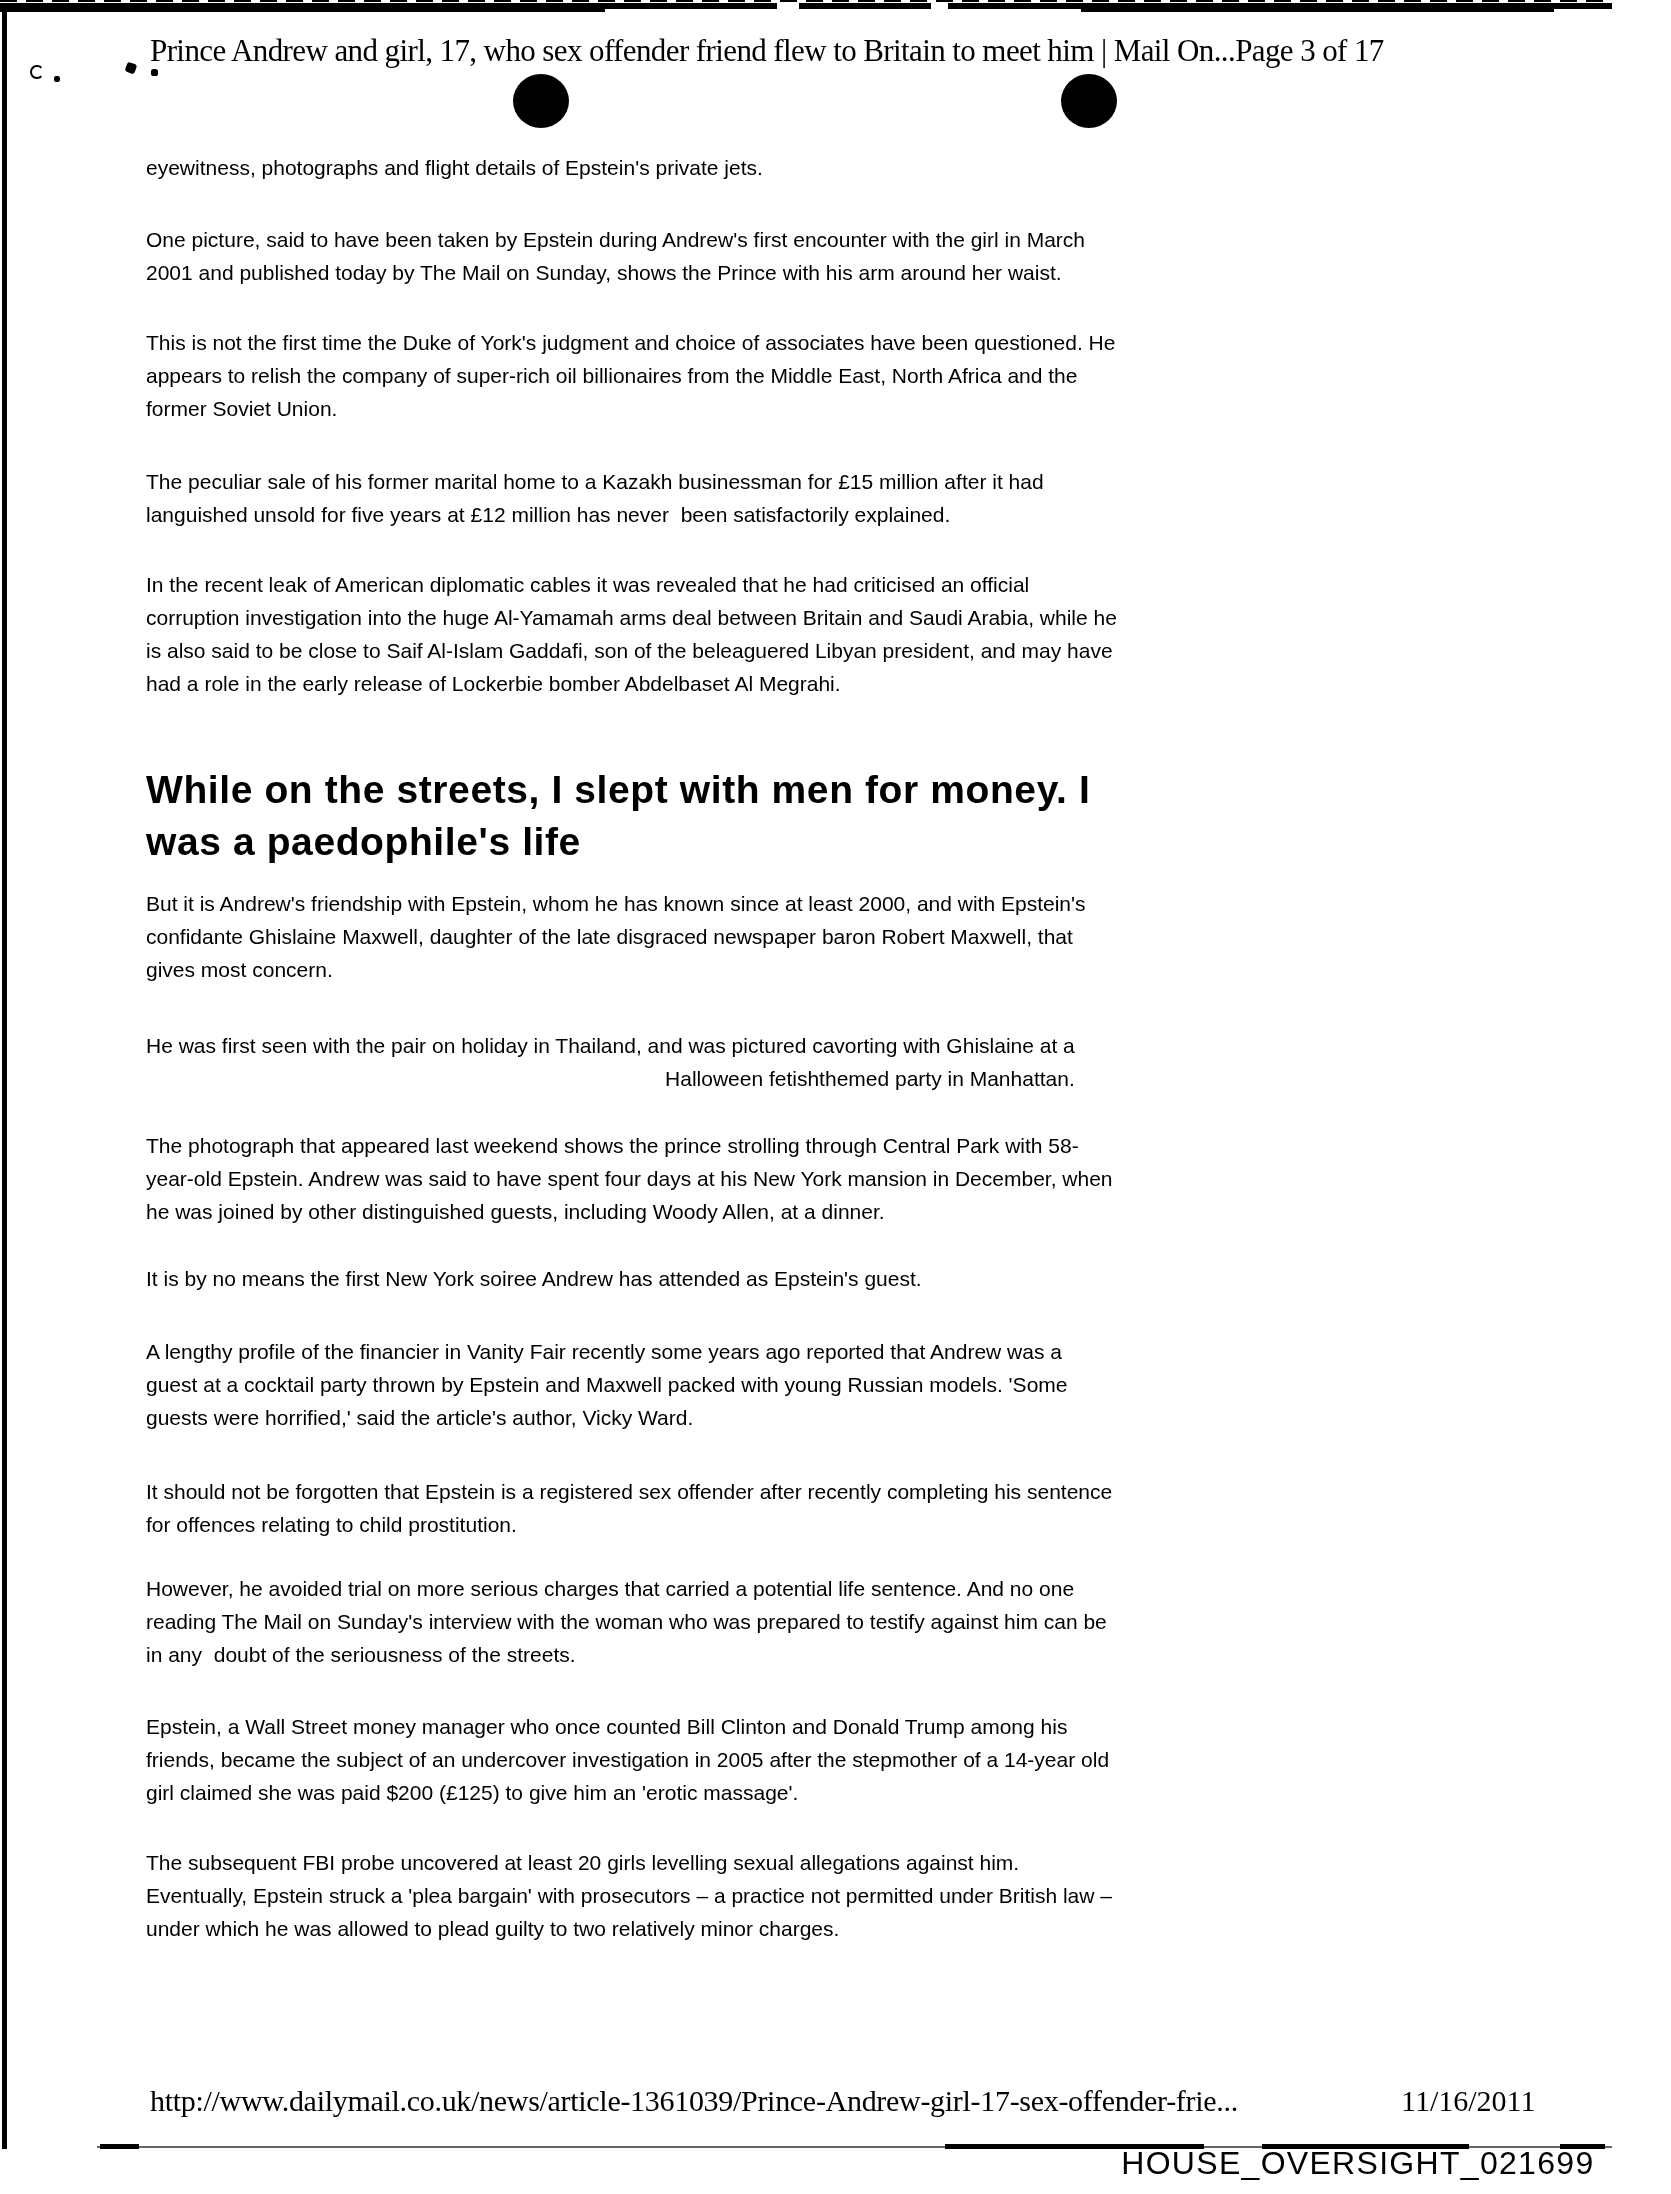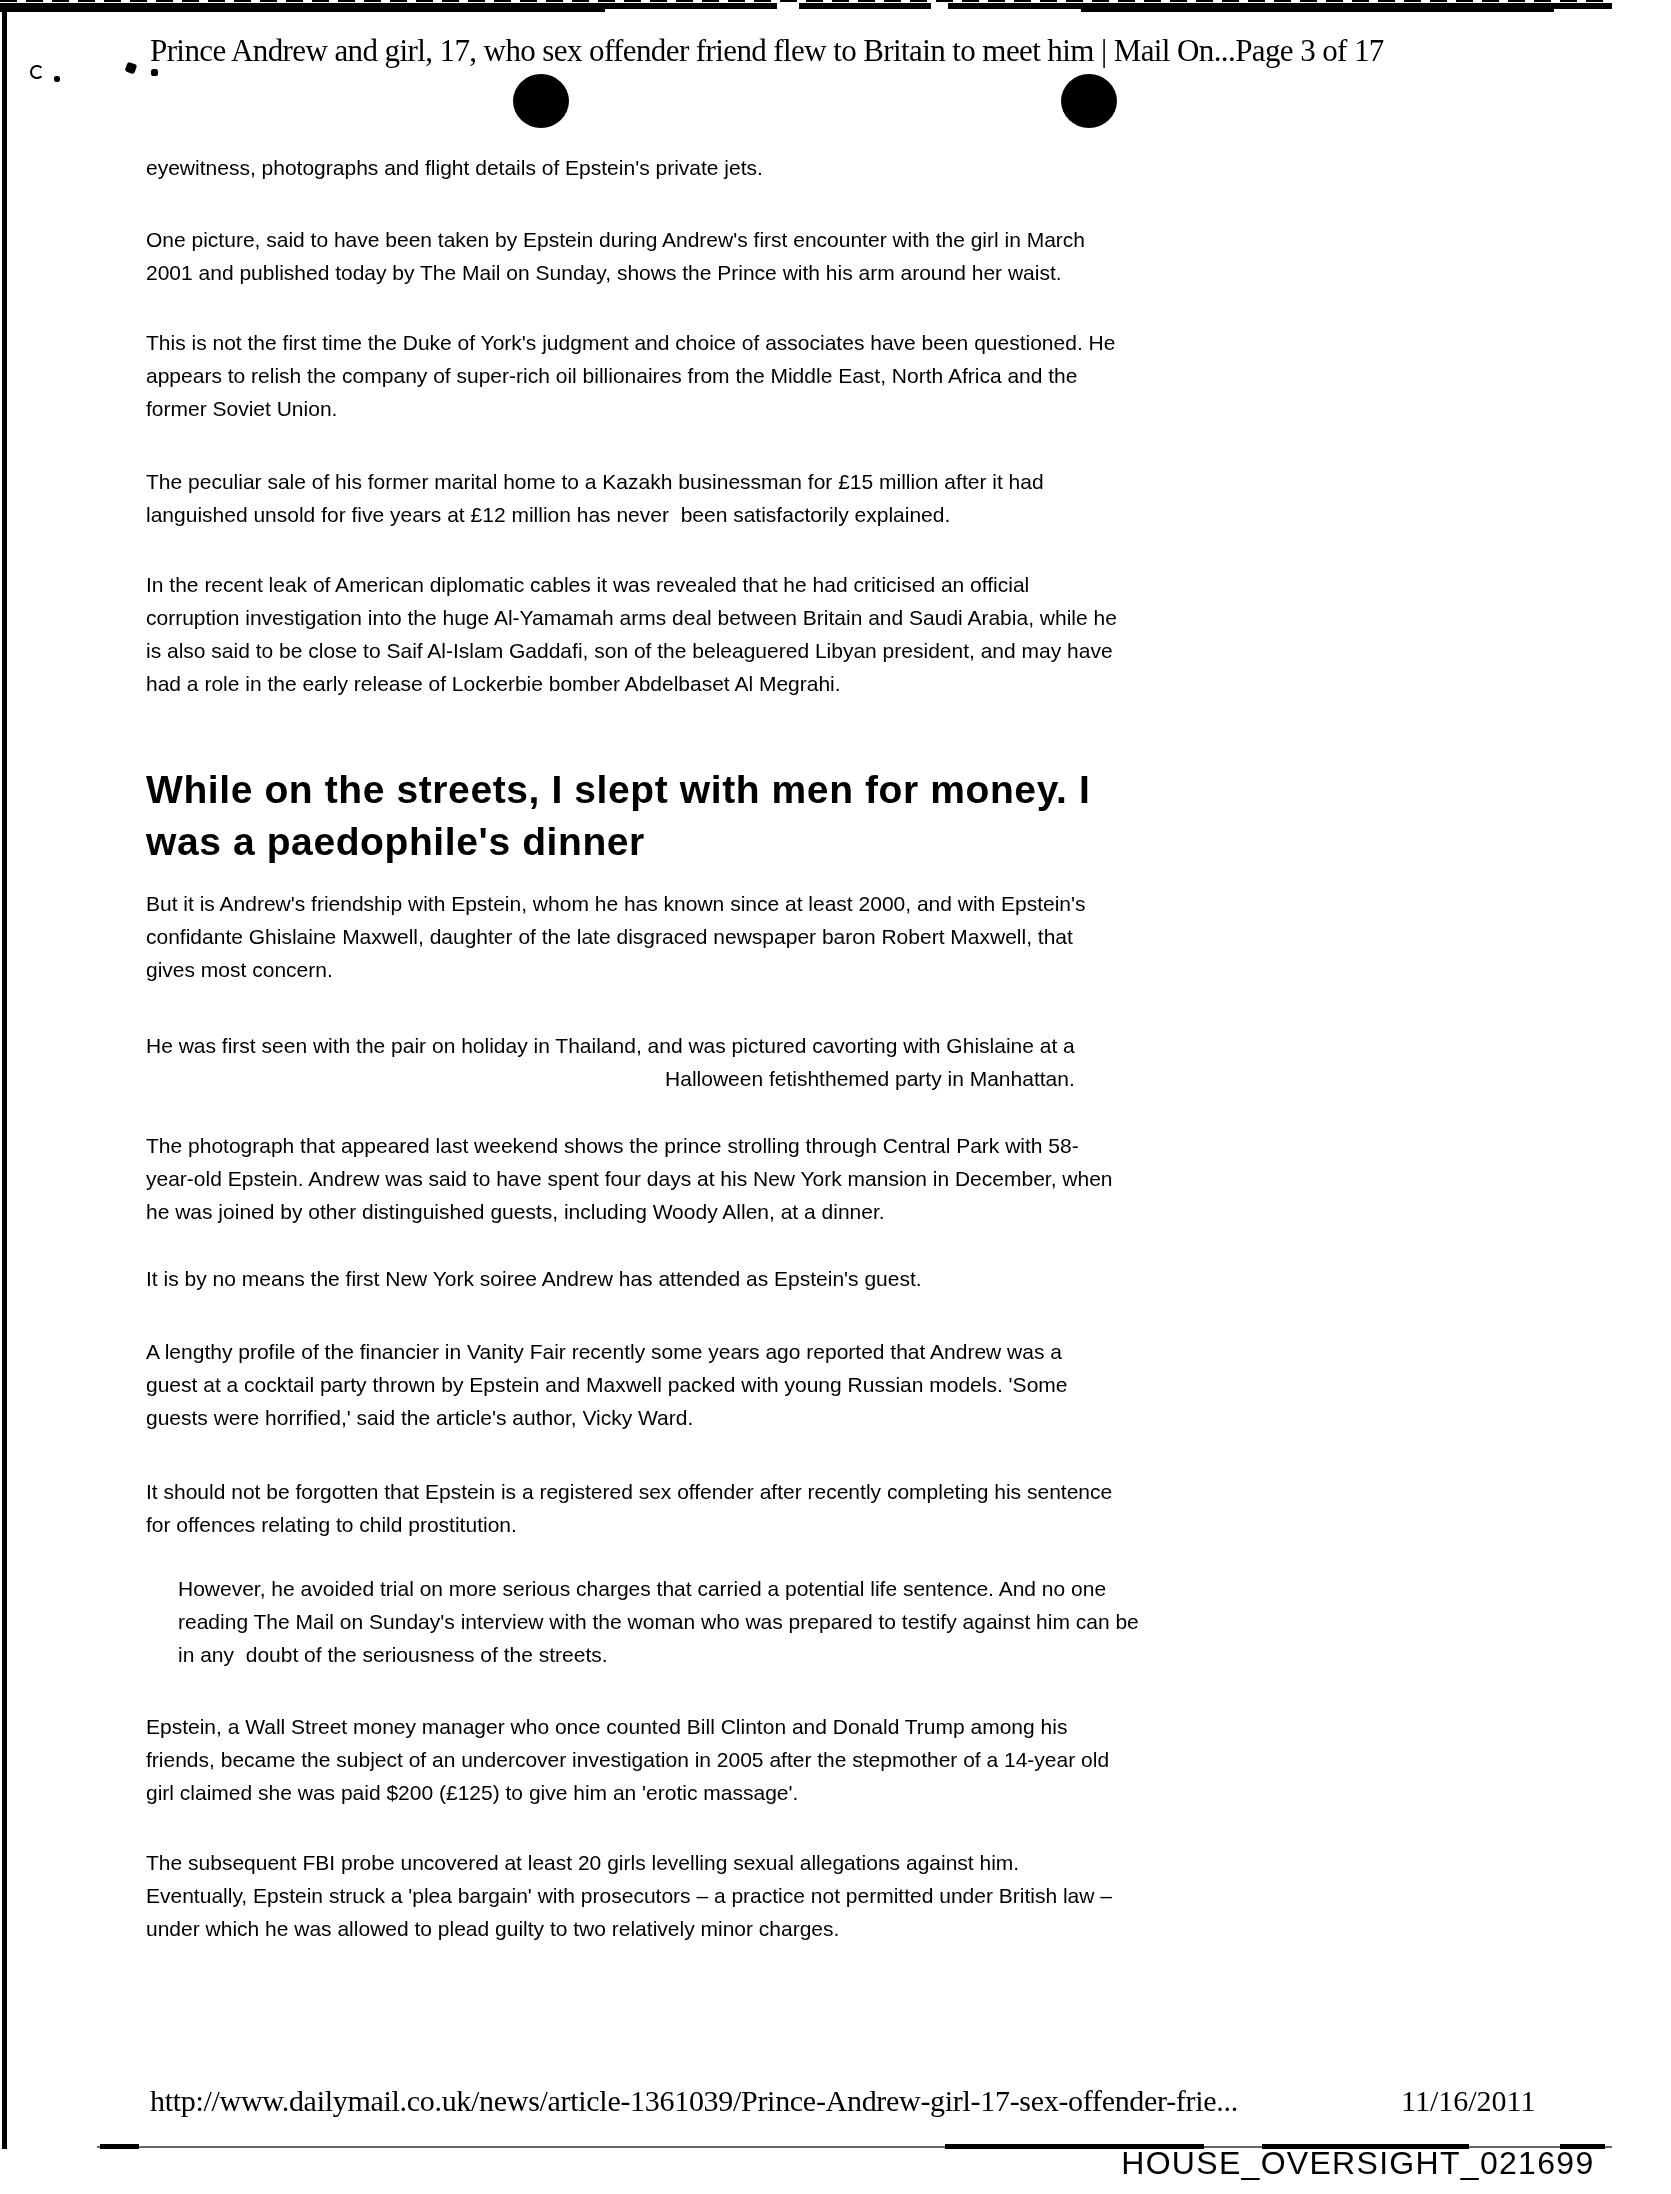--- a/index.html
+++ b/index.html
@@ -97,28 +97,28 @@
   <div class="speck speck-4"></div>
 
   <div class="header-title">Prince Andrew and girl, 17, who sex offender friend flew to Britain to meet him | Mail On...Page 3 of 17</div>
 
   <div id="article">
       <div class="block body" style="top: 151px;"><div class="line">eyewitness, photographs and flight details of Epstein's private jets.</div></div>
       <div class="block body" style="top: 223px;"><div class="line">One picture, said to have been taken by Epstein during Andrew's first encounter with the girl in March</div><div class="line">2001 and published today by The Mail on Sunday, shows the Prince with his arm around her waist.</div></div>
       <div class="block body" style="top: 326px;"><div class="line">This is not the first time the Duke of York's judgment and choice of associates have been questioned. He</div><div class="line">appears to relish the company of super-rich oil billionaires from the Middle East, North Africa and the</div><div class="line">former Soviet Union.</div></div>
       <div class="block body" style="top: 465px;"><div class="line">The peculiar sale of his former marital home to a Kazakh businessman for £15 million after it had</div><div class="line">languished unsold for five years at £12 million has never  been satisfactorily explained.</div></div>
       <div class="block body" style="top: 568px;"><div class="line">In the recent leak of American diplomatic cables it was revealed that he had criticised an official</div><div class="line">corruption investigation into the huge Al-Yamamah arms deal between Britain and Saudi Arabia, while he</div><div class="line">is also said to be close to Saif Al-Islam Gaddafi, son of the beleaguered Libyan president, and may have</div><div class="line">had a role in the early release of Lockerbie bomber Abdelbaset Al Megrahi.</div></div>
-      <div class="block headline" style="top: 764px;"><div class="line">While on the streets, I slept with men for money. I</div><div class="line">was a paedophile's dinner</div></div>
+      <div class="block headline" style="top: 764px;"><div class="line">While on the streets, I slept with men for money. I</div><div class="line">was a paedophile's life</div></div>
       <div class="block body" style="top: 887px;"><div class="line">But it is Andrew's friendship with Epstein, whom he has known since at least 2000, and with Epstein's</div><div class="line">confidante Ghislaine Maxwell, daughter of the late disgraced newspaper baron Robert Maxwell, that</div><div class="line">gives most concern.</div></div>
       <div class="block body" style="top: 1029px; text-align: right;"><div class="line">He was first seen with the pair on holiday in Thailand, and was pictured cavorting with Ghislaine at a</div><div class="line">Halloween fetishthemed party in Manhattan.</div></div>
       <div class="block body" style="top: 1129px;"><div class="line">The photograph that appeared last weekend shows the prince strolling through Central Park with 58-</div><div class="line">year-old Epstein. Andrew was said to have spent four days at his New York mansion in December, when</div><div class="line">he was joined by other distinguished guests, including Woody Allen, at a dinner.</div></div>
       <div class="block body" style="top: 1262px;"><div class="line">It is by no means the first New York soiree Andrew has attended as Epstein's guest.</div></div>
       <div class="block body" style="top: 1335px;"><div class="line">A lengthy profile of the financier in Vanity Fair recently some years ago reported that Andrew was a</div><div class="line">guest at a cocktail party thrown by Epstein and Maxwell packed with young Russian models. 'Some</div><div class="line">guests were horrified,' said the article's author, Vicky Ward.</div></div>
       <div class="block body" style="top: 1475px;"><div class="line">It should not be forgotten that Epstein is a registered sex offender after recently completing his sentence</div><div class="line">for offences relating to child prostitution.</div></div>
-      <div class="block body" style="top: 1572px; margin-left: 32px;"><div class="line">However, he avoided trial on more serious charges that carried a potential life sentence. And no one</div><div class="line">reading The Mail on Sunday's interview with the woman who was prepared to testify against him can be</div><div class="line">in any  doubt of the seriousness of the streets.</div></div>
+      <div class="block body" style="top: 1572px;"><div class="line">However, he avoided trial on more serious charges that carried a potential life sentence. And no one</div><div class="line">reading The Mail on Sunday's interview with the woman who was prepared to testify against him can be</div><div class="line">in any  doubt of the seriousness of the streets.</div></div>
       <div class="block body" style="top: 1710px;"><div class="line">Epstein, a Wall Street money manager who once counted Bill Clinton and Donald Trump among his</div><div class="line">friends, became the subject of an undercover investigation in 2005 after the stepmother of a 14-year old</div><div class="line">girl claimed she was paid $200 (£125) to give him an 'erotic massage'.</div></div>
       <div class="block body" style="top: 1846px;"><div class="line">The subsequent FBI probe uncovered at least 20 girls levelling sexual allegations against him.</div><div class="line">Eventually, Epstein struck a 'plea bargain' with prosecutors – a practice not permitted under British law –</div><div class="line">under which he was allowed to plead guilty to two relatively minor charges.</div></div>
     </div>
 
   <div class="footer-url">http://www.dailymail.co.uk/news/article-1361039/Prince-Andrew-girl-17-sex-offender-frie...</div>
   <div class="footer-date">11/16/2011</div>
 
   <div class="stamp">HOUSE_OVERSIGHT_021699</div>
 </div>
 

